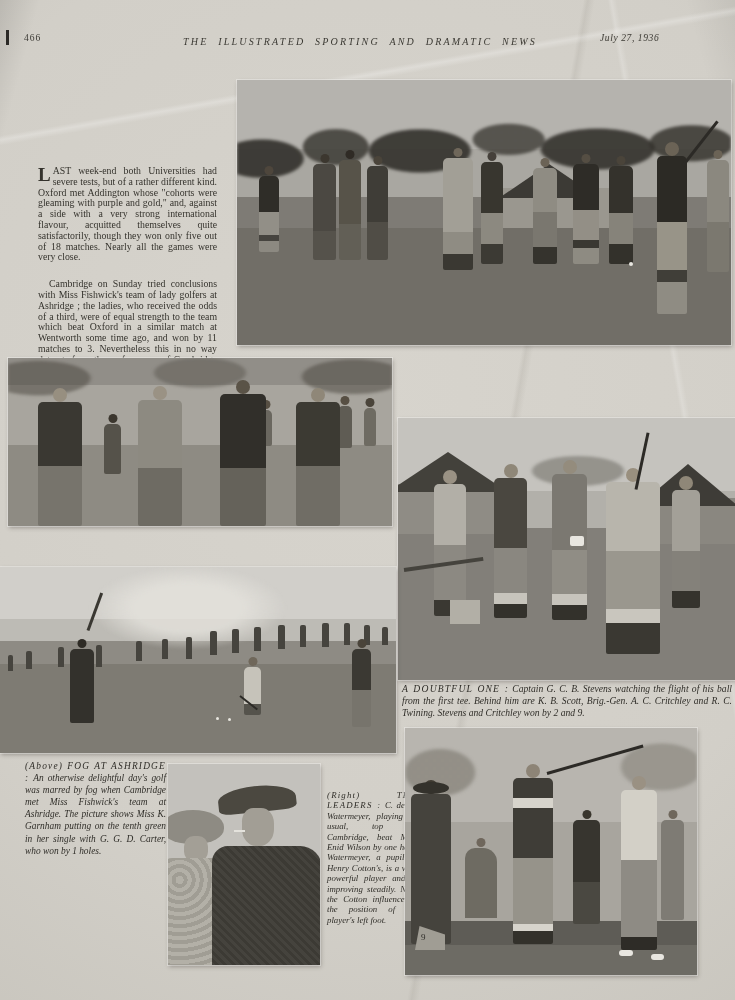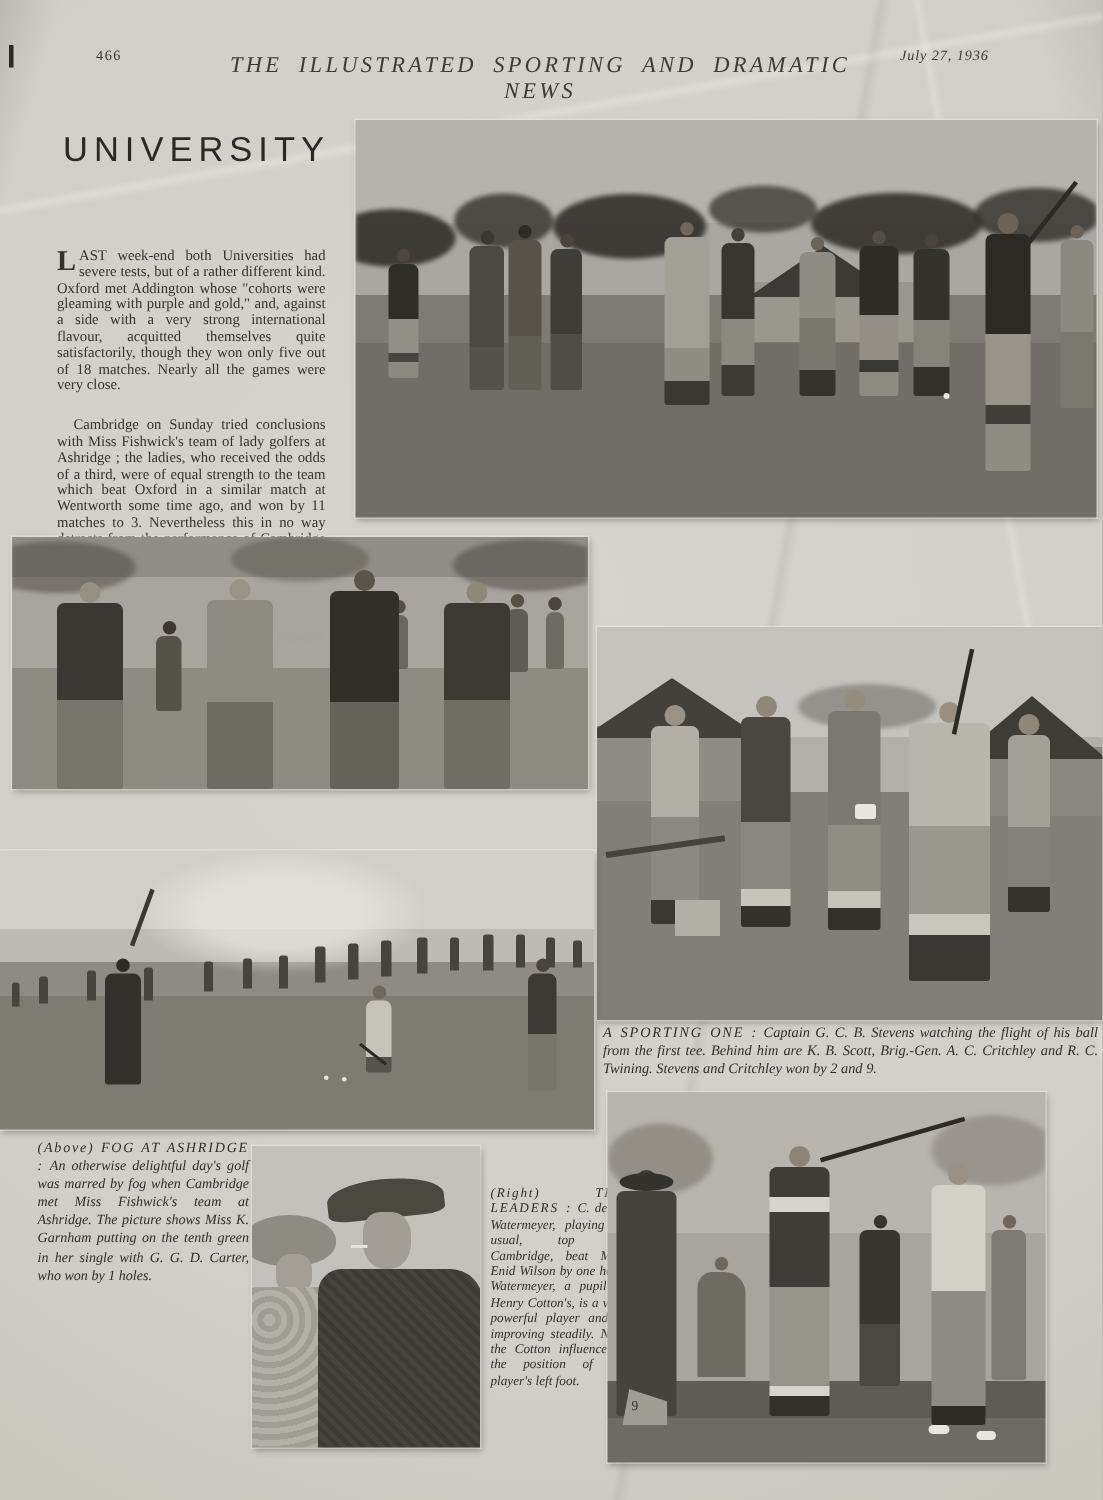--- a/index.html
+++ b/index.html
@@ -11,23 +11,23 @@
       radial-gradient(ellipse 120% 90% at 50% 40%, #d7d4cd 0%, #d2cfc8 55%, #c6c3bb 90%, #b7b4ac 100%);
     color:#33312c;}
   
   #page::before{content:"";position:absolute;inset:0;pointer-events:none;
     background:
       linear-gradient(170deg, transparent 12%, rgba(255,255,255,.25) 12.4%, transparent 12.9%),
       linear-gradient(100deg, transparent 64%, rgba(120,115,105,.12) 64.5%, transparent 65.3%),
       linear-gradient(80deg, transparent 86%, rgba(255,255,255,.20) 86.4%, transparent 87%);}
   .abs{position:absolute;}
   
-  .hdr-num{left:24px;top:33px;font-size:9.5px;letter-spacing:1px;color:#3a3833;margin-left:40px;}
+  .hdr-num{left:24px;top:33px;font-size:9.5px;letter-spacing:1px;color:#3a3833;}
   .hdr-bar{left:6px;top:30px;width:3px;height:15px;background:#2b2926;}
-  .hdr-mast{left:140px;top:36px;width:440px;text-align:center;font-style:italic;font-size:15px;letter-spacing:2.2px;word-spacing:5px;color:#3c3a34;}
+  .hdr-mast{left:140px;top:36px;width:440px;text-align:center;font-style:italic;font-size:10px;letter-spacing:2.2px;word-spacing:5px;color:#3c3a34;}
   .hdr-date{left:600px;top:33px;font-style:italic;font-size:9.5px;letter-spacing:.6px;color:#3c3a34;}
   
   .title{left:30px;top:84px;width:202px;text-align:center;font-family:"Liberation Sans",sans-serif;font-weight:400;font-size:23px;line-height:30px;letter-spacing:4px;color:#2a2926;}
   .bodycol{left:22px;top:150px;width:211px;font-size:9.8px;line-height:10.8px;text-align:justify;color:#34322c;}
   .bodycol p{margin:16px;}
   .bodycol p+p{text-indent:11px;margin-top:1px;}
   .bodycol p.first::first-letter{font-size:19px;line-height:15px;float:left;padding:1px 2px 0 0;font-weight:bold;}
   
   .cap{font-style:italic;color:#2f2d28;text-align:justify;}
   .cap .lead{letter-spacing:1.2px;}
@@ -67,21 +67,20 @@
 <body>
 
 <div id="page">
 
   <div class="abs hdr-bar"></div>
   <div class="abs hdr-num">466</div>
   <div class="abs hdr-mast">THE ILLUSTRATED SPORTING AND DRAMATIC NEWS</div>
   <div class="abs hdr-date">July 27, 1936</div>
 
   <div class="abs title">
-    <div>UNIVERSITY</div>
   </div>
   <div class="abs bodycol">
     <p class="first">LAST week-end both Universities had severe tests, but of a rather different kind.  Oxford met Addington whose "cohorts were gleaming with purple and gold," and, against a side with a very strong international flavour, acquitted themselves quite satisfactorily, though they won only five out of 18 matches.  Nearly all the games were very close.</p>
     <p>Cambridge on Sunday tried conclusions with Miss Fishwick's team of lady golfers at Ashridge ; the ladies, who received the odds of a third, were of equal strength to the team which beat Oxford in a similar match at Wentworth some time ago, and won by 11 matches to 3.  Nevertheless this in no way detracts from the performance of Cambridge who are distinctly above the average University side.</p>
   </div>
 
   <div class="photo" id="ph-oxford">
     <div class="blob" style="left:0;top:8%;width:100%;height:36%;
       background:
        radial-gradient(ellipse 70px 32px at 5% 60%, rgba(52,50,45,.92) 58%, transparent 62%),
@@ -135,21 +134,21 @@
     <div class="fg big" style="left:96px;top:60px;width:33px;height:140px;--h:#8f8778;background:linear-gradient(#4a4740 0 50%, #8a8780 50% 82%, #c7c4bc 82% 90%, #33312b 90%);"></div>
     <div class="fg big" style="left:154px;top:56px;width:35px;height:146px;--h:#948c7d;background:linear-gradient(#7b7871 0 52%, #908d85 52% 82%, #c7c4bc 82% 90%, #33312b 90%);"></div>
     <div class="dot" style="left:172px;top:118px;width:14px;height:10px;border-radius:2px;"></div>
     <div class="fg big" style="left:208px;top:64px;width:54px;height:172px;--h:#998f7e;background:linear-gradient(#b8b5ac 0 40%, #9a978e 40% 74%, #c9c6be 74% 82%, #3a3832 82%);"></div>
     <div class="ln" style="left:238px;top:70px;width:58px;height:3px;transform:rotate(-78deg);"></div>
     <div class="fg big" style="left:274px;top:72px;width:28px;height:118px;--h:#8f8778;background:linear-gradient(#a3a098 0 52%, #84817a 52% 86%, #35332d 86%);"></div>
     <div class="abs" style="left:52px;top:182px;width:30px;height:24px;background:#b2afa6;"></div>
     <div class="ln" style="left:6px;top:150px;width:80px;height:4px;transform:rotate(-8deg);background:#45433d;"></div>
   </div>
   <div class="abs cap cap-doubtful">
-    <span class="lead">A SPORTING ONE :</span>
+    <span class="lead">A DOUBTFUL ONE :</span>
     <span>Captain G. C. B. Stevens watching the flight of his ball from the first tee.  Behind him are K. B. Scott, Brig.-Gen. A. C. Critchley and R. C. Twining.  Stevens and Critchley won by 2 and 9.</span>
   </div>
 
   <div class="photo" id="ph-fog">
     <div class="blob" style="left:20%;top:0;width:55%;height:55%;background:radial-gradient(ellipse 140px 60px at 50% 40%, rgba(228,226,220,.8) 40%, transparent 70%);"></div>
 
     <div class="tiny" style="left:8px;top:88px;width:5px;height:16px;"></div>
     <div class="tiny" style="left:26px;top:84px;width:6px;height:18px;"></div>
     <div class="tiny" style="left:58px;top:80px;width:6px;height:20px;"></div>
     <div class="tiny" style="left:96px;top:78px;width:6px;height:22px;"></div>

